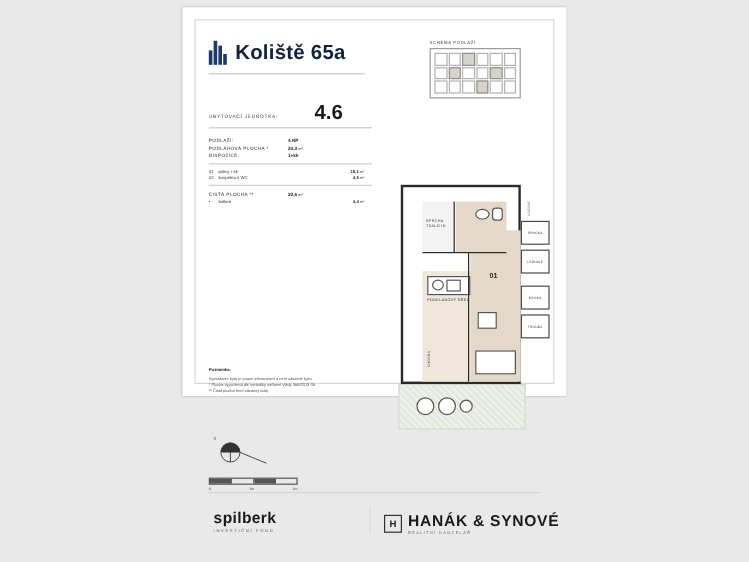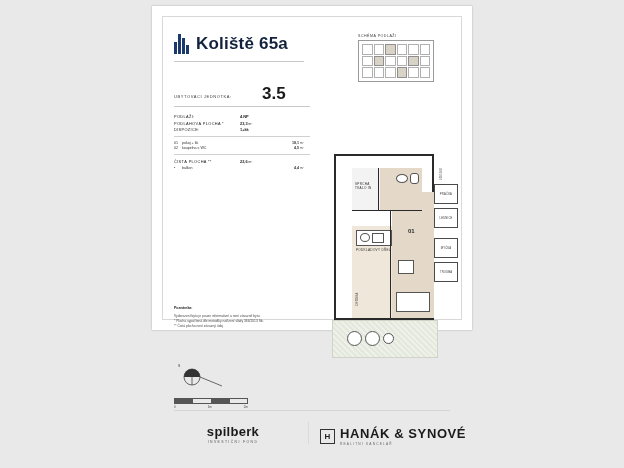--- a/index.html
+++ b/index.html
@@ -119,21 +119,21 @@
   .scalebar .bar div{flex:1;border-right:.5px solid #555;}
   .scalebar .bar div:nth-child(odd){background:#555;}
   .scalebar .bar div:last-child{border-right:0;}
   .scalebar .lbls{display:flex;justify-content:space-between;font-size:3px;color:#444;margin-top:1px;}
 
   
   .footer-rule{
     position:absolute;left:22px;top:404px;right:22px;height:1px;background:#d5d5d5;
   }
   .brand-left{
-    position:absolute;left:26px;top:418px;text-align:center;width:110px;
+    position:absolute;left:26px;top:418px;text-align:left;width:110px;
   }
   .brand-left .nm{font-size:13px;font-weight:bold;color:#1a1a1a;letter-spacing:.3px;}
   .brand-left .sub{font-size:3.4px;color:#555;letter-spacing:1.4px;margin-top:1px;text-transform:uppercase;}
   .brand-sep{
     position:absolute;left:156px;top:416px;width:1px;height:22px;background:#dadada;
   }
   .brand-right{
     position:absolute;left:168px;top:420px;display:flex;align-items:center;
   }
   .brand-right .mark{
@@ -232,21 +232,21 @@
       <span></span>
         <span></span>
         <span></span>
         <span class="hl"></span>
         <span></span>
         <span></span>
     </div>
   </div>
 
   <div class="unit-label">UBYTOVACÍ JEDNOTKA:</div>
-  <div class="unit-number">3.5</div>
+  <div class="unit-number">4.6</div>
   <div class="unit-rule"></div>
 
   <div class="info">
     <div class="row">
       <span class="k">PODLAŽÍ:</span>
       <span class="v">4.NP</span>
       <span class="u"></span>
     </div>
     <div class="row">
       <span class="k">PODLAHOVÁ PLOCHA *</span>

